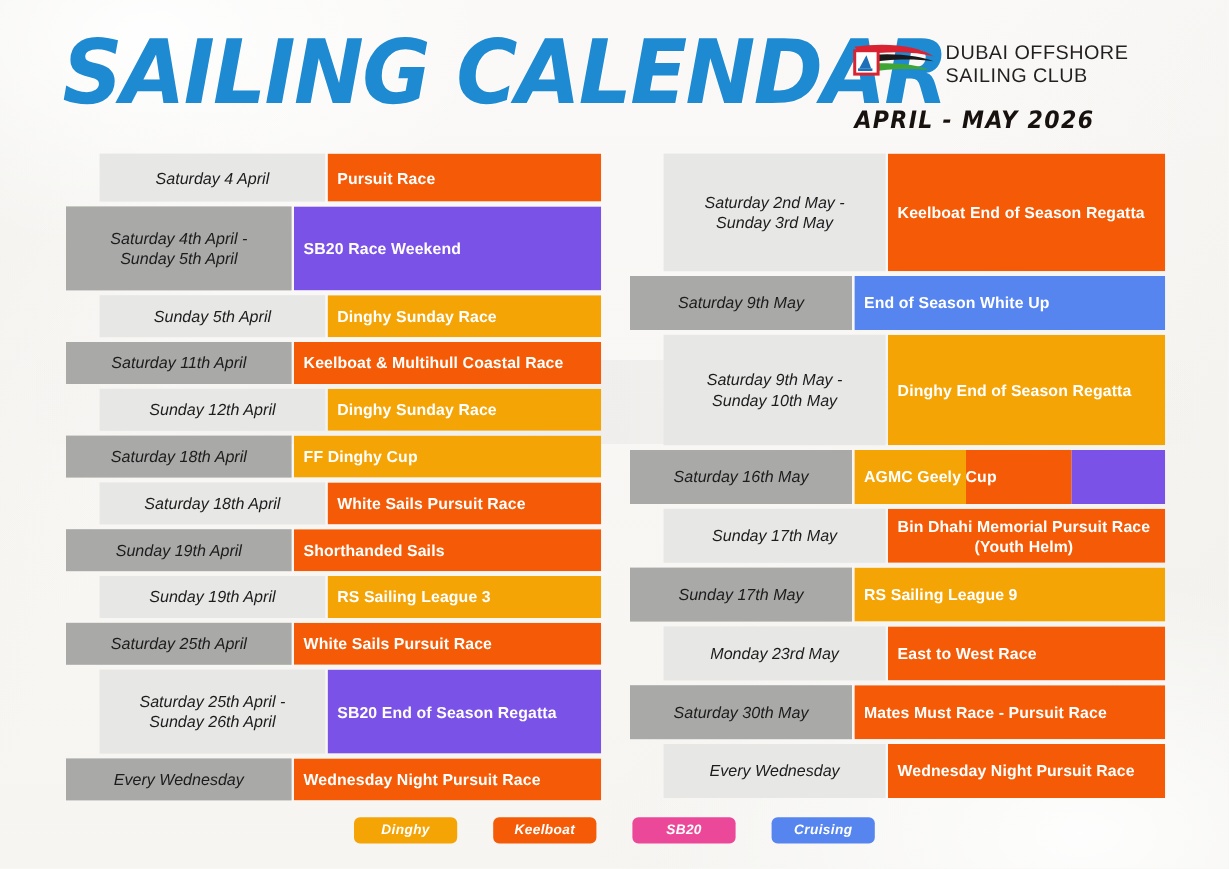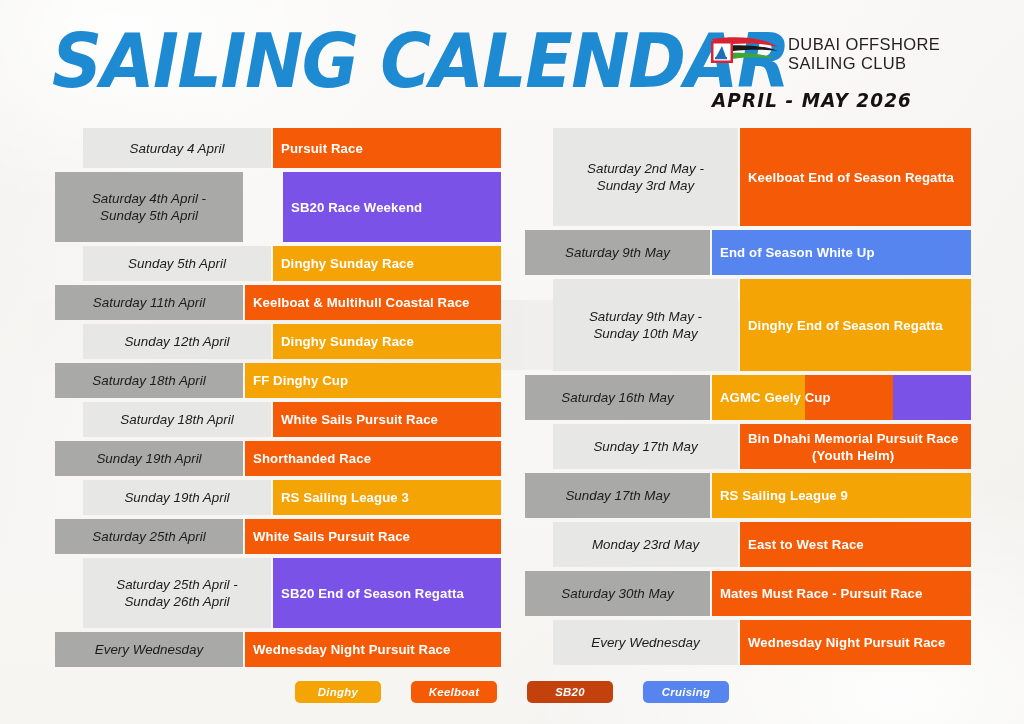--- a/index.html
+++ b/index.html
@@ -241,21 +241,21 @@
           <div class="date-cell light">
             <span>Saturday 4 April</span>
           </div>
           <div class="event-cell">
             <div class="event-bands">
               <span style="background: rgb(245, 91, 6); width: 100%;"></span>
             </div>
             <span class="event-label">Pursuit Race</span>
           </div>
         </div>
-        <div class="row" style="min-height: 70px; gap: 38px;">
+        <div class="row" style="min-height: 70px;">
           <div class="date-cell dark">
             <span>Saturday 4th April -<br>Sunday 5th April</span>
           </div>
           <div class="event-cell">
             <div class="event-bands">
               <span style="background: rgb(123, 82, 232); width: 100%;"></span>
             </div>
             <span class="event-label">SB20 Race Weekend</span>
           </div>
         </div>
@@ -315,21 +315,21 @@
           </div>
         </div>
         <div class="row" style="min-height: 35px;">
           <div class="date-cell dark">
             <span>Sunday 19th April</span>
           </div>
           <div class="event-cell">
             <div class="event-bands">
               <span style="background: rgb(245, 91, 6); width: 100%;"></span>
             </div>
-            <span class="event-label">Shorthanded Race</span>
+            <span class="event-label">Shorthanded Sails</span>
           </div>
         </div>
         <div class="row" style="min-height: 35px;">
           <div class="date-cell light">
             <span>Sunday 19th April</span>
           </div>
           <div class="event-cell">
             <div class="event-bands">
               <span style="background: rgb(245, 164, 6); width: 100%;"></span>
             </div>
@@ -475,21 +475,21 @@
       </div>
   </div>
 
   <div class="legend">
       <div class="legend-pill" style="background: rgb(245, 164, 6);">
         <span>Dinghy</span>
       </div>
       <div class="legend-pill" style="background: rgb(245, 91, 6);">
         <span>Keelboat</span>
       </div>
-      <div class="legend-pill" style="background: #c2410c;">
+      <div class="legend-pill" style="background: #ec4899;">
         <span>SB20</span>
       </div>
       <div class="legend-pill" style="background: rgb(86, 133, 240);">
         <span>Cruising</span>
       </div>
     </div>
 
 </div>
 
 </body></html>

